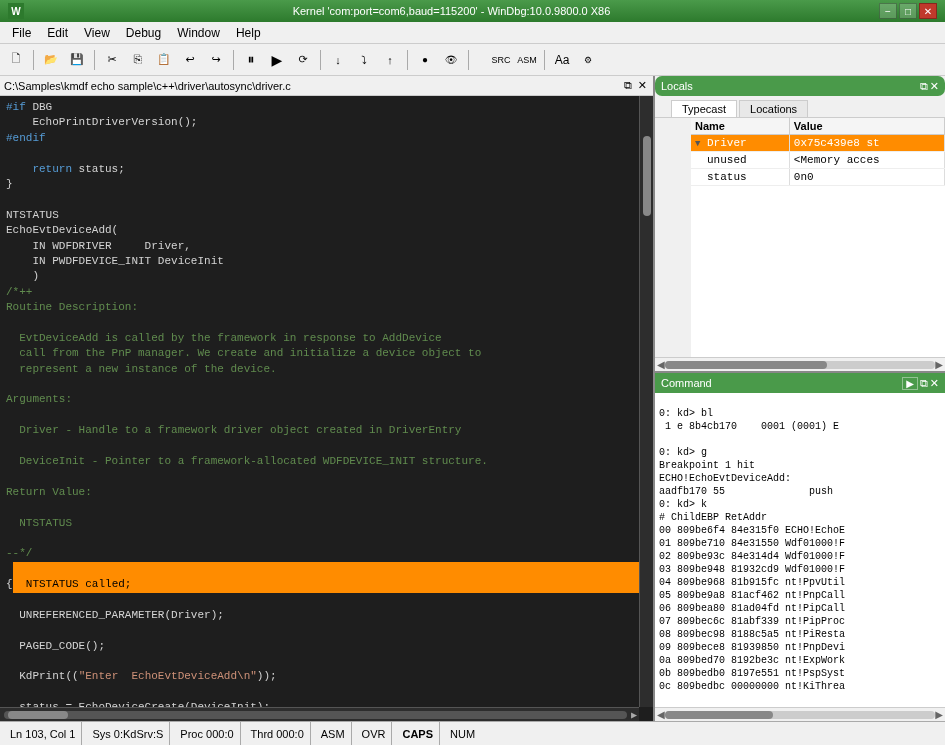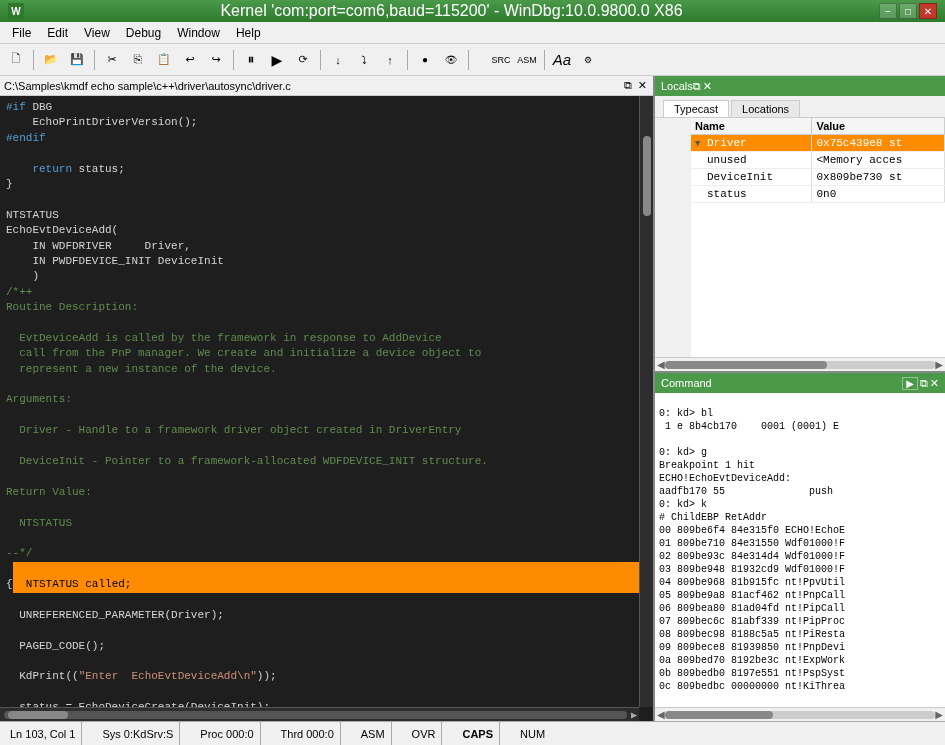--- a/index.html
+++ b/index.html
@@ -11,21 +11,21 @@
       color: white;
       text-align: center;
       padding: 4px 0;
       font-size: 12px;
       height: 22px;
       display: flex;
       align-items: center;
       justify-content: space-between;
       padding: 0 8px;
     }
-    #titlebar .title { flex: 1; text-align: center; font-size: 16px; }
+    #titlebar .title { flex: 1; text-align: center; font-size: 11px; }
     #titlebar .win-controls { display: flex; gap: 2px; }
     .win-btn {
       width: 18px; height: 16px;
       display: flex; align-items: center; justify-content: center;
       font-size: 10px; cursor: pointer; border: 1px solid rgba(0,0,0,0.3);
       background: rgba(255,255,255,0.2); color: white;
     }
     .win-btn.close { background: #c0392b; }
 
     
@@ -133,29 +133,31 @@
       display: flex;
       flex-direction: column;
     }
     #locals-titlebar {
       background: #4a9a4a;
       color: white;
       padding: 2px 6px;
       font-size: 11px;
       display: flex;
       align-items: center;
+      justify-content: space-between;
       height: 20px;
+      border-radius: 7px;
     }
     #locals-tabs {
       background: #f0f0f0;
       border-bottom: 1px solid #ccc;
       display: flex;
       height: 22px;
       align-items: flex-end;
-      padding: 0 8px;
+      padding: 0 16px;
     }
     .locals-tab {
       padding: 2px 10px;
       font-size: 11px;
       cursor: pointer;
       border: 1px solid #ccc;
       border-bottom: none;
       background: #e8e8e8;
       margin-right: 2px;
     }
@@ -270,21 +272,21 @@
     #command-input { border: none; outline: none; font-family: 'Courier New', monospace; font-size: 11px; flex: 1; }
 
     
     #statusbar {
       background: #f0f0f0;
       border-top: 1px solid #aaa;
       height: 24px;
       display: flex;
       align-items: center;
       padding: 0 4px;
-      gap: 14px;
+      gap: 4px;
       font-size: 11px;
     }
     .status-item {
       padding: 0 6px;
       border-right: 1px solid #aaa;
       height: 100%;
       display: flex;
       align-items: center;
     }
     .status-item:last-child { border-right: none; }
@@ -338,21 +340,21 @@
   <div class="tb-btn">↓</div>
   <div class="tb-btn">⤵</div>
   <div class="tb-btn">↑</div>
   <div class="tb-sep"></div>
   <div class="tb-btn" style="font-size:10px;">●</div>
   <div class="tb-btn" style="font-size:10px;">👁</div>
   <div class="tb-sep"></div>
   <div class="tb-btn" style="font-size:9px;margin-left:15px;">SRC</div>
   <div class="tb-btn" style="font-size:9px;">ASM</div>
   <div class="tb-sep"></div>
-  <div class="tb-btn" style="font-size:15px;font-style:italic;">Aa</div>
+  <div class="tb-btn" style="font-size:12px;">Aa</div>
   <div class="tb-btn" style="font-size:9px;">⚙</div>
 </div>
 
 <div id="main">
 
   <div id="editor-panel">
     <div id="editor-titlebar">
       <span class="path">C:\Samples\kmdf echo sample\c++\driver\autosync\driver.c</span>
       <div class="btns">
         <span class="editor-btn">⧉</span>
@@ -440,24 +442,20 @@
             </tr>
           </thead>
           <tbody>
             <tr class="locals-row-selected">
               <td><span class="expand-icon">▼</span> Driver</td>
               <td>0x75c439e8 st</td>
             </tr>
             <tr>
               <td><span class="locals-indent">unused</span></td>
               <td>&lt;Memory acces</td>
-            </tr>
-            <tr>
-              <td><span class="locals-indent">DeviceInit</span></td>
-              <td>0x809be730 st</td>
             </tr>
             <tr>
               <td><span class="locals-indent">status</span></td>
               <td>0n0</td>
             </tr>
           </tbody>
         </table>
       </div>
       <div id="locals-scrollbar">
         <span style="font-size:10px;color:#666;">◀</span>

